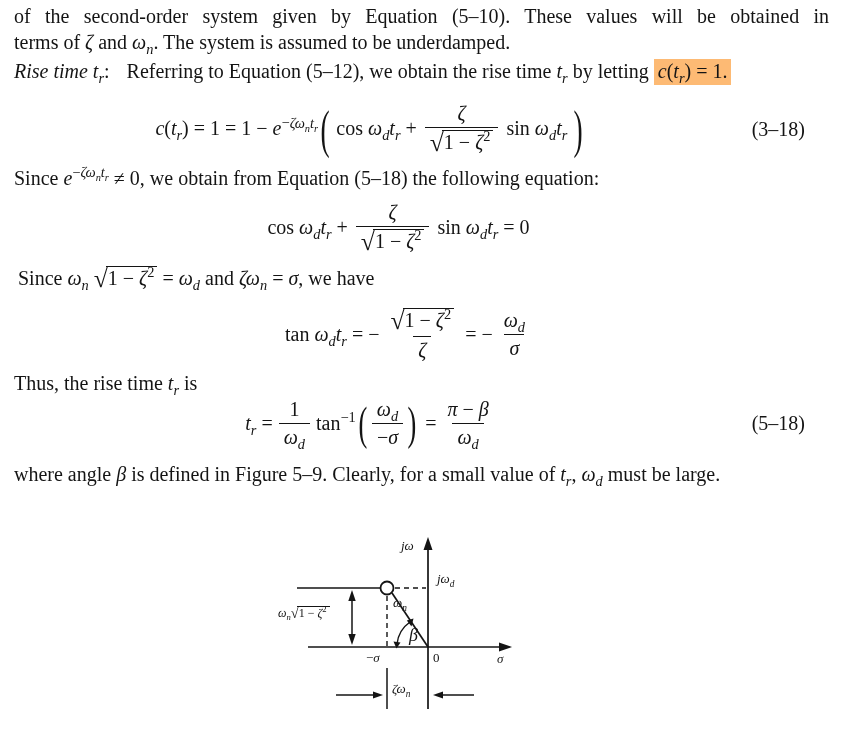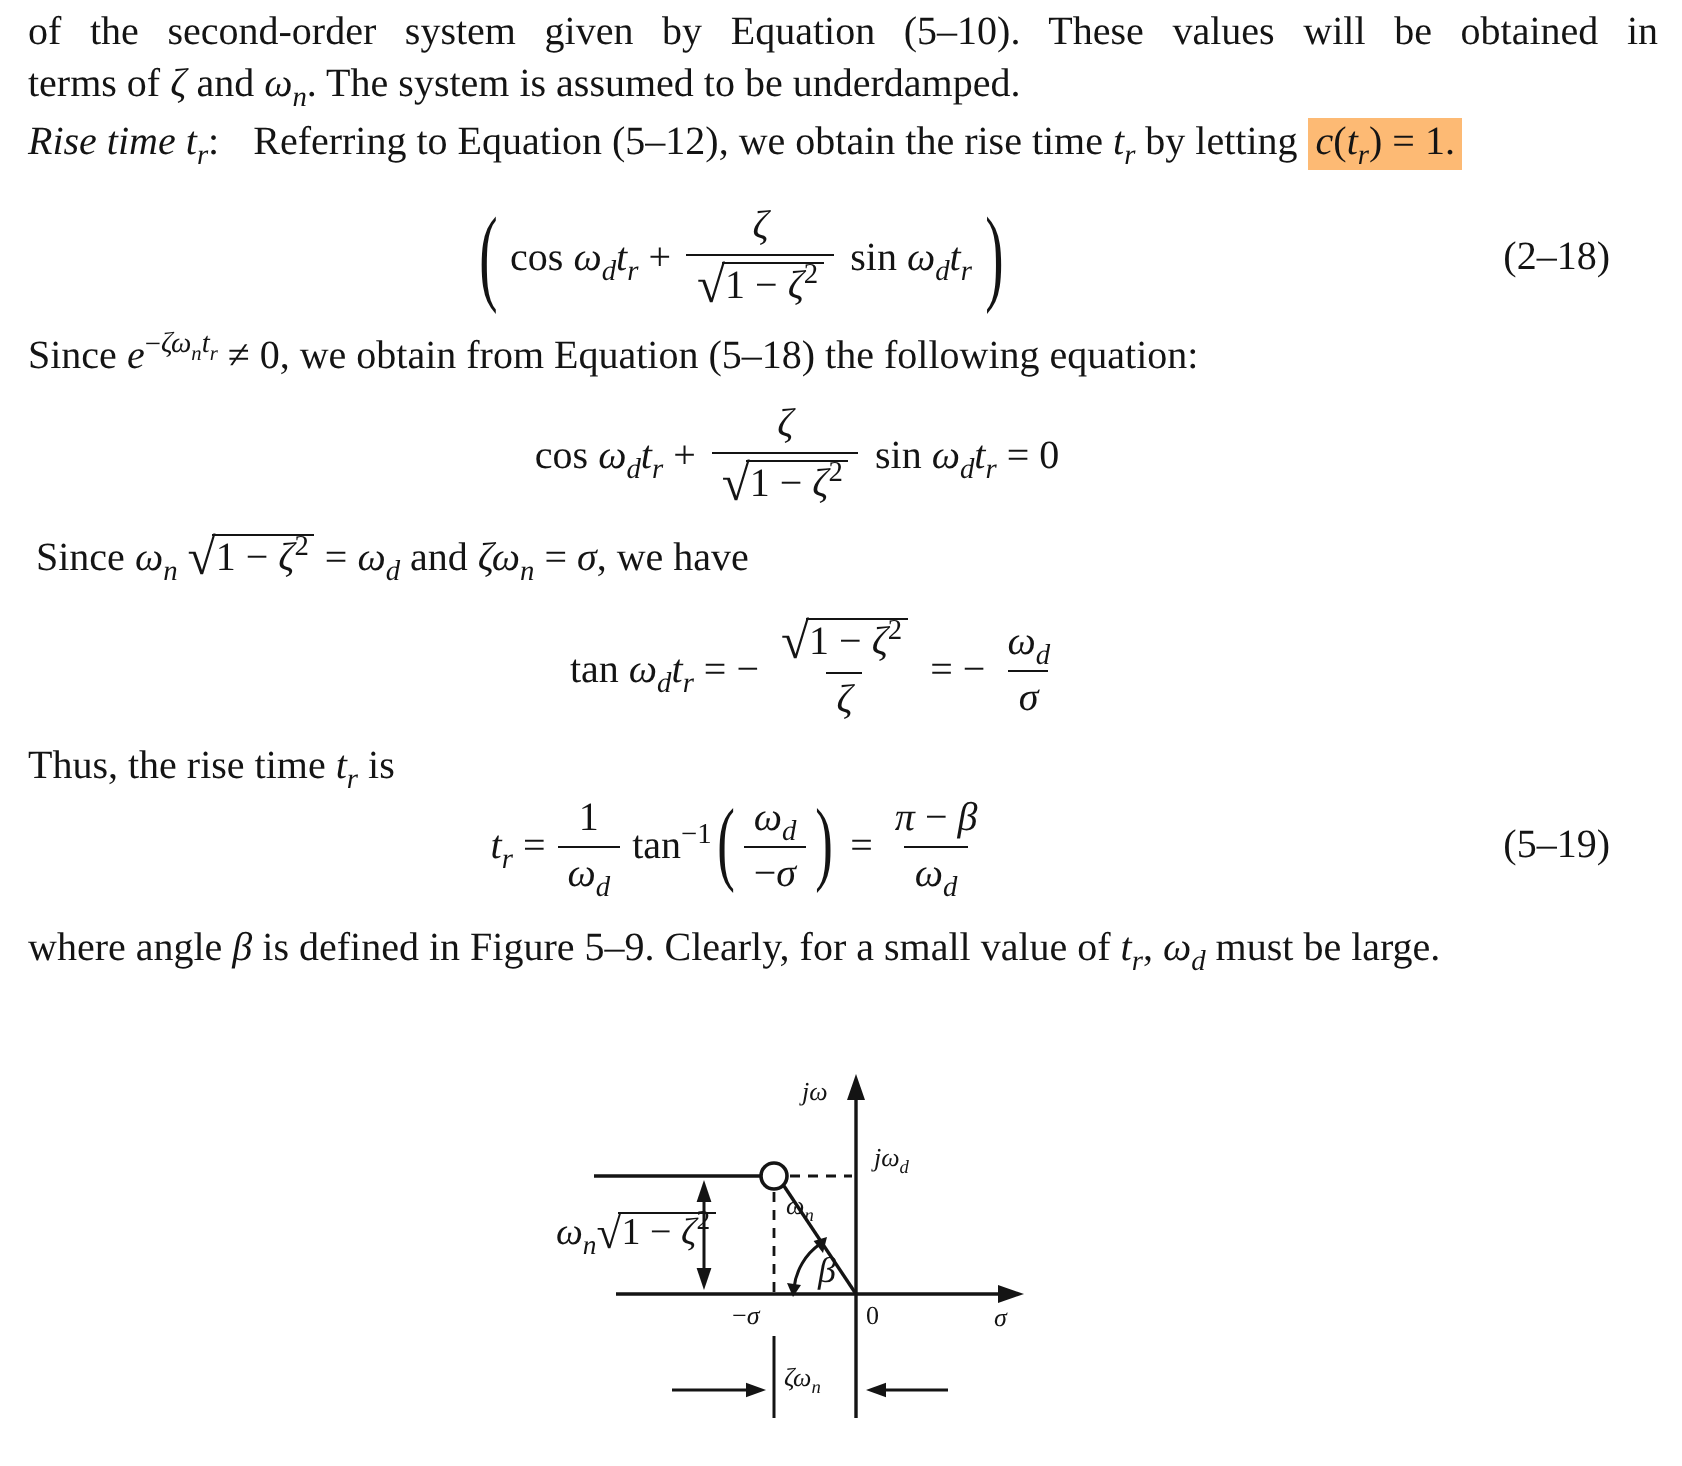--- a/index.html
+++ b/index.html
@@ -33,45 +33,46 @@
   
   .bp { display:inline-block; line-height:1; vertical-align:middle; font-weight:400; }
   .bp518 { font-size:25px; transform:scaleY(2.15) scaleX(1.1); margin:0 3px; }
   .bp519 { font-size:24px; transform:scaleY(1.95) scaleX(1.1); margin:0 3px; }
 
   
   .figure { position:absolute; left:270px; top:530px; width:300px; height:203px; }
   .figure svg { position:absolute; left:0; top:0; }
   .figlabel { position:absolute; white-space:nowrap; font-size:13px; }
   .figlabel .sqrt .rad { font-size:1.2em; }
-  .small { font-size:19px; }
+  .small { font-size:12px; }
 </style>
 </head>
 <body>
 
 <div class="absline justify" style="top:5px; left:14px; width:815px;">of the second-order system given by Equation (5–10). These values will be obtained in</div>
 <div class="absline" style="top:31px; left:14px;">terms of <i>ζ</i> and <i>ω<sub>n</sub></i>. The system is assumed to be underdamped.</div>
 
 <div class="absline" style="top:60px; left:14px;">
   <span><i>Rise time t<sub>r</sub></i>:</span><span style="display:inline-block; width:17px;"></span><span>Referring to Equation (5–12), we obtain the rise time <i>t<sub>r</sub></i> by letting</span>
   <span class="hl" style="background: #fdba74;"><i>c</i>(<i>t<sub>r</sub></i>) = 1.</span>
 </div>
 
 <div class="eqrow" style="top:96px; height:66px;">
   <span class="eqcontent" style="transform:translateX(-50px);">
+    <span><i>c</i>(<i>t<sub>r</sub></i>) = 1 = 1 − <i>e</i><sup>−<i>ζω<sub>n</sub>t<sub>r</sub></i></sup></span>
     <span class="bp bp518">(</span>
     <span style="margin:0 2px 0 4px;">cos <i>ω<sub>d</sub>t<sub>r</sub></i> +</span>
     <span class="frac">
       <span class="num"><i>ζ</i></span>
       <span class="den"><span class="sqrt"><span class="rad">√</span><span class="radicand">1 − <i>ζ</i><sup>2</sup></span></span></span>
     </span>
     <span style="margin:0 4px 0 2px;">sin <i>ω<sub>d</sub>t<sub>r</sub></i></span>
     <span class="bp bp518">)</span>
   </span>
-  <span class="eqtag">(2–18)</span>
+  <span class="eqtag">(3–18)</span>
 </div>
 
 <div class="absline" style="top:167px; left:14px;text-align:center;">Since <i>e</i><sup>−<i>ζω<sub>n</sub>t<sub>r</sub></i></sup> ≠ 0, we obtain from Equation (5–18) the following equation:</div>
 
 <div class="eqrow" style="top:198px; height:60px;">
   <span class="eqcontent" style="transform:translateX(-22px);">
     <span style="margin-right:2px;">cos <i>ω<sub>d</sub>t<sub>r</sub></i> +</span>
     <span class="frac">
       <span class="num"><i>ζ</i></span>
       <span class="den"><span class="sqrt"><span class="rad">√</span><span class="radicand">1 − <i>ζ</i><sup>2</sup></span></span></span>
@@ -114,21 +115,21 @@
       <span class="num"><i>ω<sub>d</sub></i></span>
       <span class="den">−<i>σ</i></span>
     </span>
     <span class="bp bp519">)</span>
     <span style="margin-left:6px;">=</span>
     <span class="frac">
       <span class="num"><i>π</i> − <i>β</i></span>
       <span class="den"><i>ω<sub>d</sub></i></span>
     </span>
   </span>
-  <span class="eqtag">(5–19)</span>
+  <span class="eqtag">(5–18)</span>
 </div>
 
 <div class="absline" style="top:463px; left:14px;">where angle <i>β</i> is defined in Figure 5–9. Clearly, for a small value of <i>t<sub>r</sub></i>, <i>ω<sub>d</sub></i> must be large.</div>
 
 <div class="figure">
   <svg width="300" height="203" viewBox="0 0 300 203">
     <g stroke="#141414" stroke-width="1.7" fill="none">
 
       <line x1="158" y1="16" x2="158" y2="179"></line>
       <line x1="38" y1="117" x2="234" y2="117"></line>

